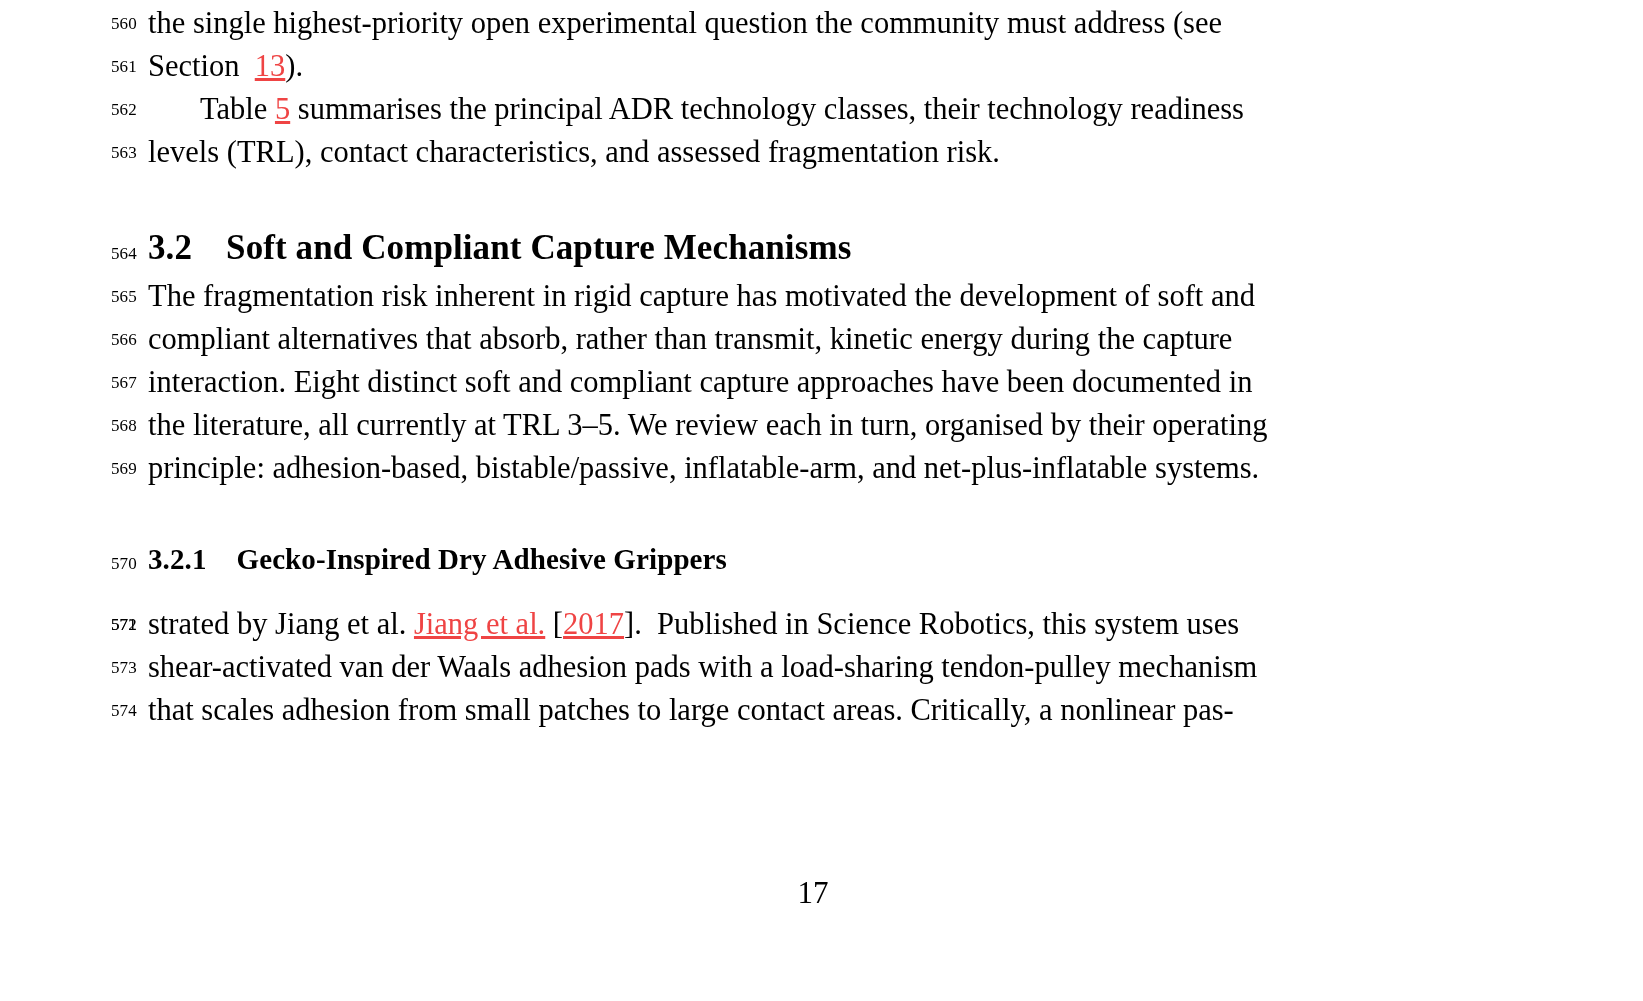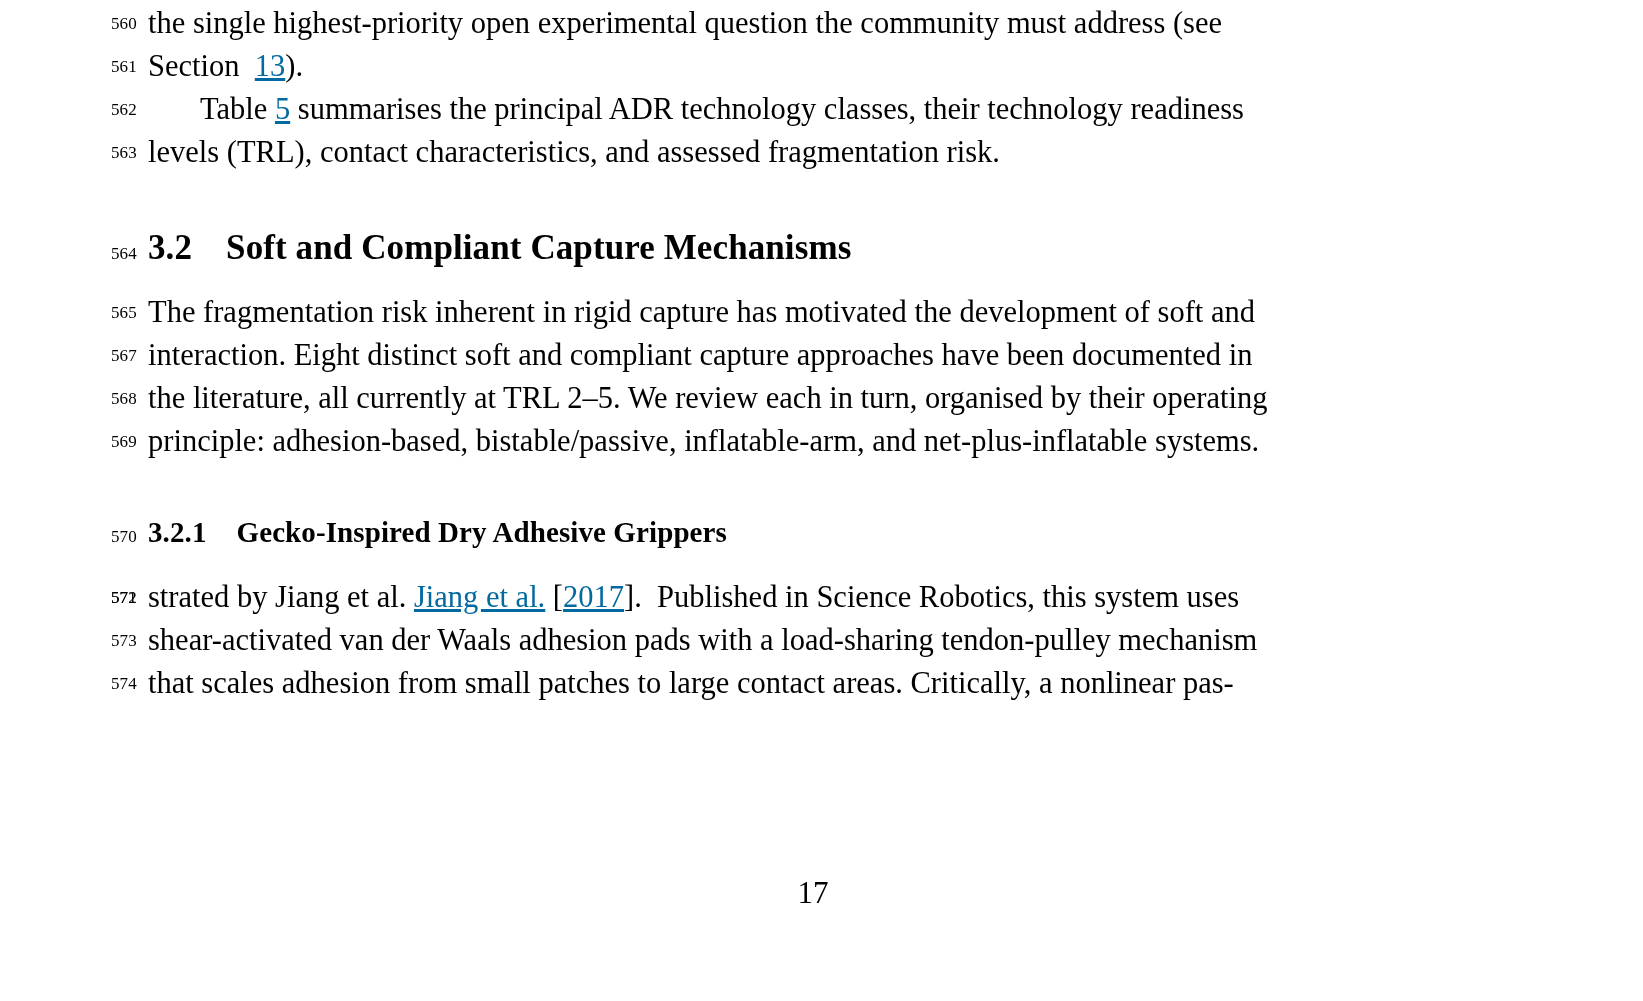--- a/index.html
+++ b/index.html
@@ -58,21 +58,21 @@
     font-size: 35px;
     line-height: 43px;
   }
   .h3 {
     font-size: 29px;
     line-height: 43px;
   }
   .h2 .num { margin-right: 34px; }
   .h3 .num { margin-right: 30px; }
   .cite {
-    color: #0369a1;
+    color: #ef4444;
   }
   .ital { }
   .pageno {
     position: absolute;
     left: 0;
     right: 17px;
     top: 875px;
     text-align: center;
     font-size: 31px;
   }
@@ -107,32 +107,36 @@
         <span class="lineno">563</span>
         <span>levels (TRL), contact characteristics, and assessed fragmentation risk.</span>
       </div>
     </div>
 
     <div class="heading h2 gap-l" style="margin-top:52px;">
       <span class="lineno" style="font-weight:normal;top:6px;">564</span>
       <span class="num">3.2</span><span>Soft and Compliant Capture Mechanisms</span>
     </div>
 
-    <div class="para" style="margin-top:22px;">
+    <div class="para" style="margin-top:6px;">
       <div style="position:relative;">
         <span class="lineno">565</span>
         <span>The fragmentation risk inherent in rigid capture has motivated the development of soft and</span>
+      </div>
+      <div style="position:relative;">
+        <span class="lineno">566</span>
+        <span>compliant alternatives that absorb, rather than transmit, kinetic energy during the capture</span>
       </div>
       <div style="position:relative;">
         <span class="lineno">567</span>
         <span>interaction. Eight distinct soft and compliant capture approaches have been documented in</span>
       </div>
       <div style="position:relative;">
         <span class="lineno">568</span>
-        <span>the literature, all currently at TRL 2–5. We review each in turn, organised by their operating</span>
+        <span>the literature, all currently at TRL 3–5. We review each in turn, organised by their operating</span>
       </div>
       <div style="position:relative;">
         <span class="lineno">569</span>
         <span>principle: adhesion-based, bistable/passive, inflatable-arm, and net-plus-inflatable systems.</span>
       </div>
     </div>
 
     <div class="heading h3" style="margin-top:48px;">
       <span class="lineno" style="font-weight:normal;top:4px;">570</span>
       <span class="num">3.2.1</span><span>Gecko-Inspired Dry Adhesive Grippers</span>

